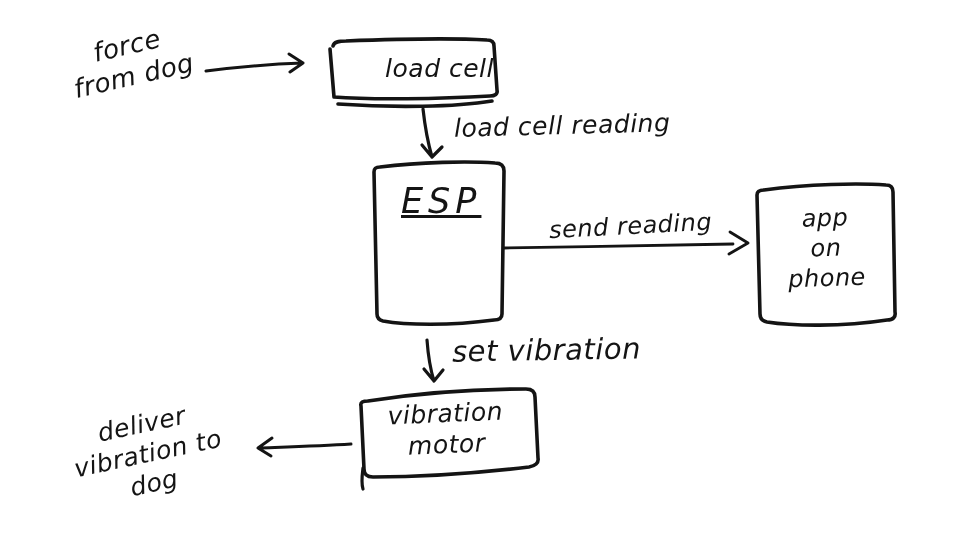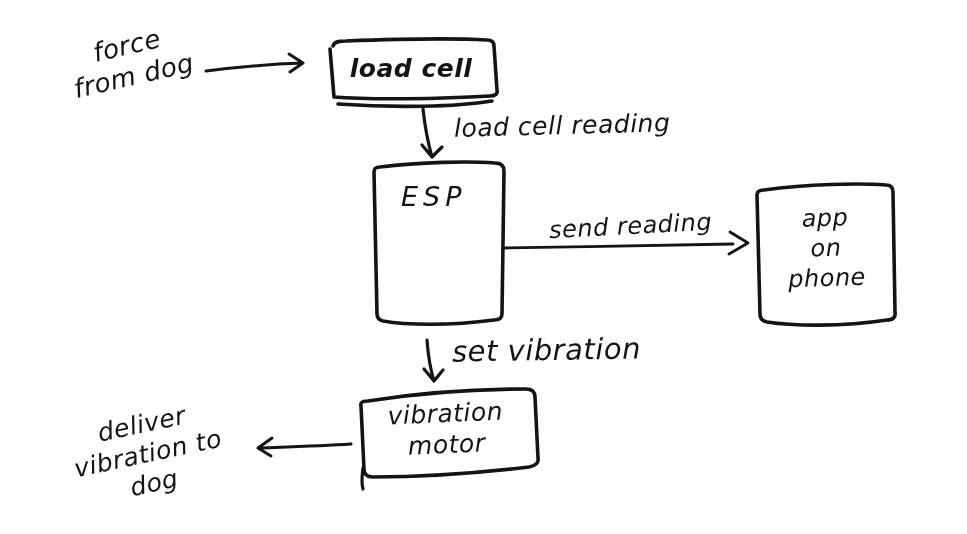--- a/index.html
+++ b/index.html
@@ -28,30 +28,30 @@
     white-space: nowrap;
     letter-spacing: 0.5px;
   }
   .lbl-force {
     left: 48px; top: 30px; width: 165px;
     text-align: center; font-size: 26px; line-height: 1.2;
     transform: rotate(-13deg);
   }
   .lbl-loadcell {
     left: 328px; top: 54px; width: 166px;
-    text-align: center; font-size: 25px; font-weight: bold;
+    text-align: right; font-size: 25px;
   }
   .lbl-lcreading {
     left: 454px; top: 111px;
     font-size: 25px;
     transform: rotate(-1.5deg);
   }
   .lbl-esp {
     left: 401px; top: 181px;
-    font-size: 27px; letter-spacing: 5px;
+    font-size: 35px; letter-spacing: 5px; text-decoration: underline;
   }
   .lbl-sendreading {
     left: 549px; top: 212px;
     font-size: 24px;
     transform: rotate(-3deg);
   }
   .lbl-app {
     left: 758px; top: 203px; width: 136px;
     text-align: center; font-size: 24px; line-height: 1.25;
     transform: rotate(-2deg);

